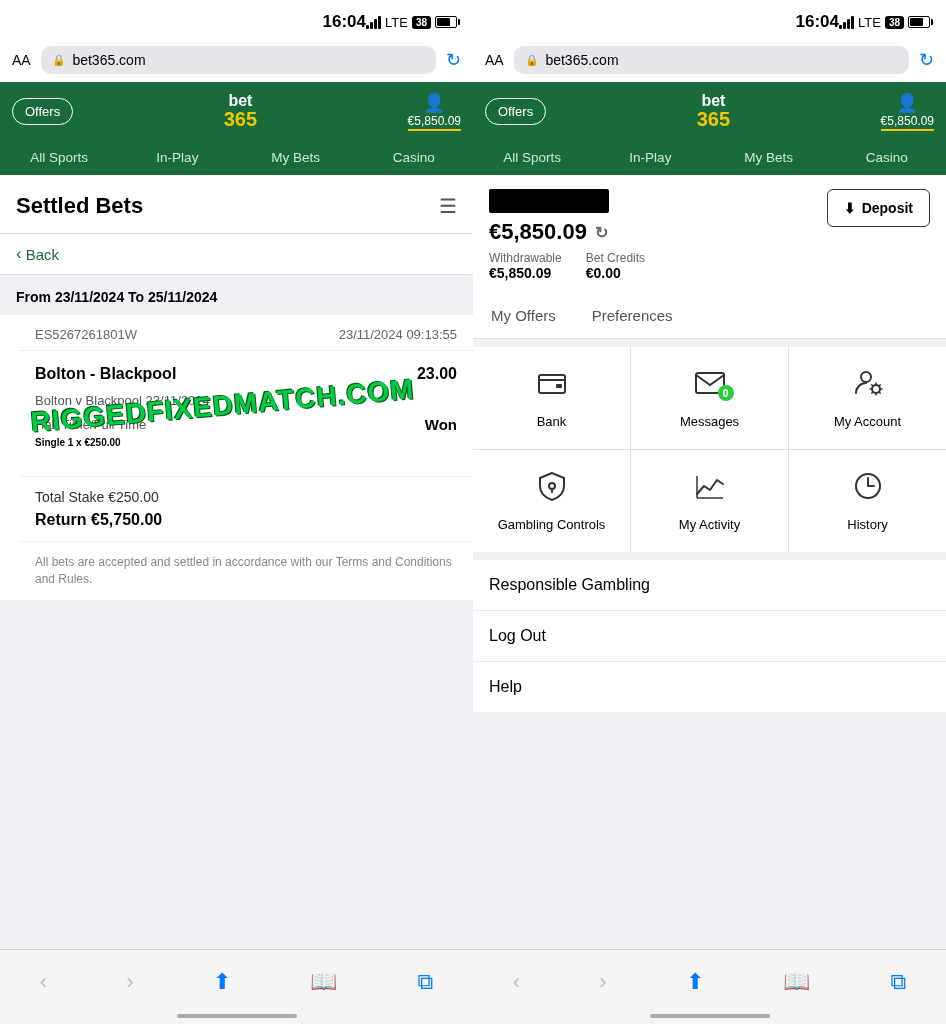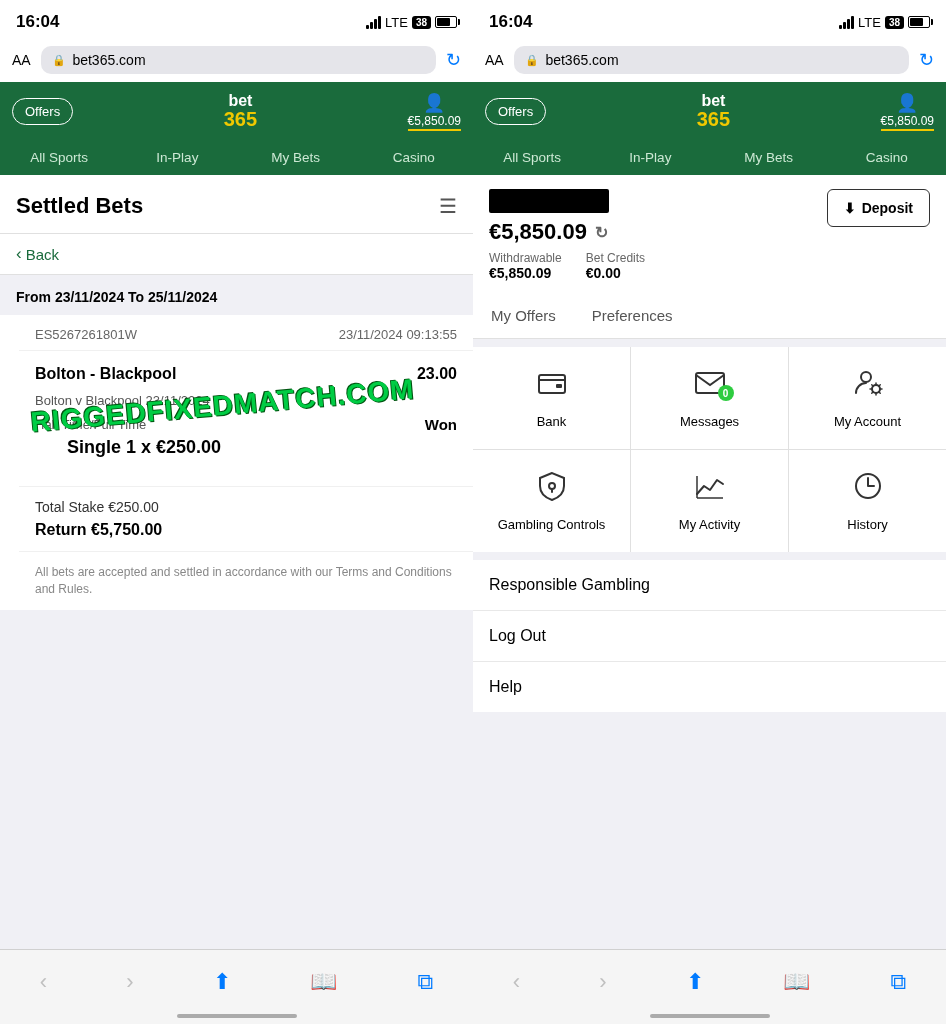--- a/index.html
+++ b/index.html
@@ -21,21 +21,21 @@
       display: flex;
       flex-direction: column;
       position: relative;
       overflow: hidden;
     }
 
     
     .status-bar {
       background: #fff;
       display: flex;
-      justify-content: space-between;
+      justify-content: flex-end;
       align-items: center;
       padding: 8px 16px 4px;
       height: 40px;
     }
     .status-time {
       font-size: 17px;
       font-weight: 600;
       color: #000;
     }
     .status-icons {
@@ -309,25 +309,24 @@
     .bet-type {
       font-size: 13px;
       color: #555;
     }
     .bet-won {
       font-size: 15px;
       font-weight: 700;
       color: #000;
     }
     .bet-single {
-      font-size: 18px;
+      font-size: 10px;
       font-weight: 600;
       color: #000;
       margin-bottom: 14px;
-      margin-left: 32px;
     }
     .bet-totals {
       padding: 12px 16px;
       border-top: 1px solid #f0f0f0;
     }
     .bet-total-stake {
       font-size: 14px;
       color: #333;
       margin-bottom: 6px;
     }

